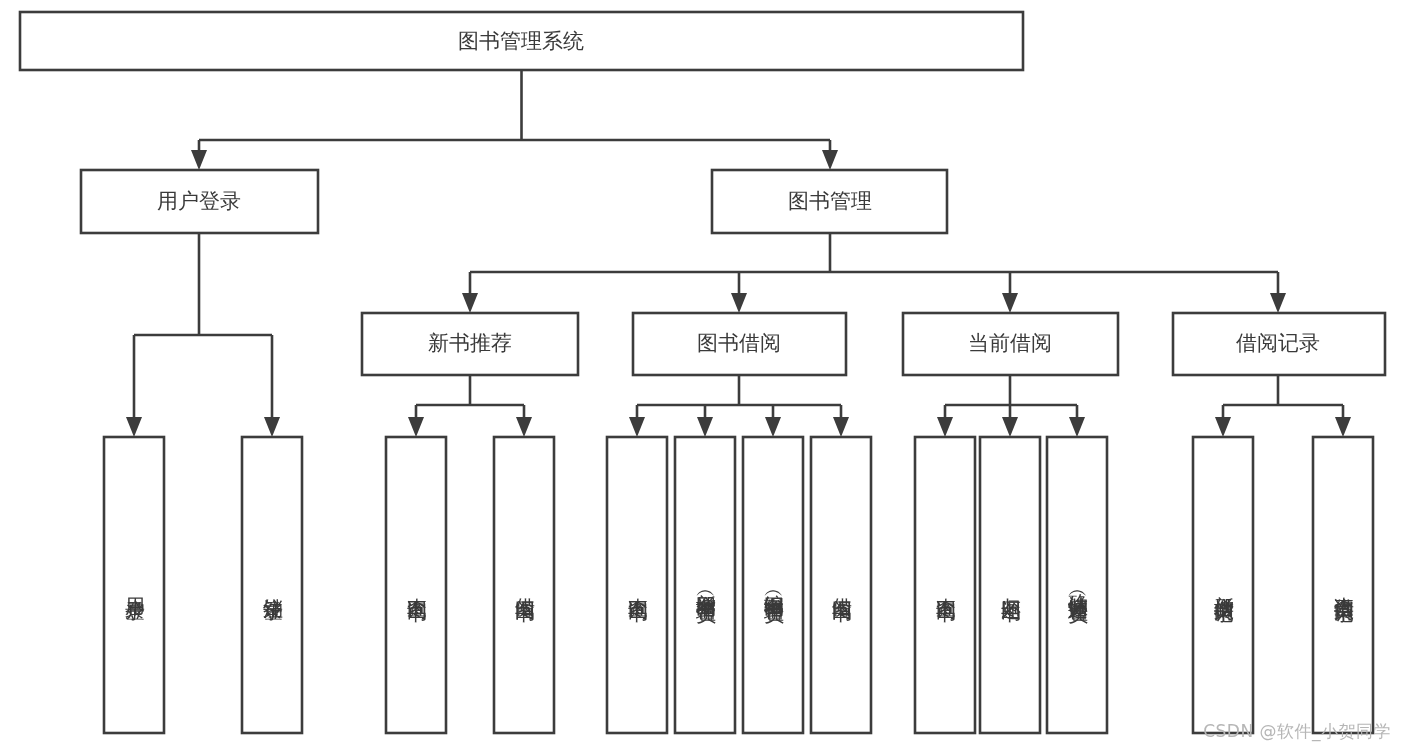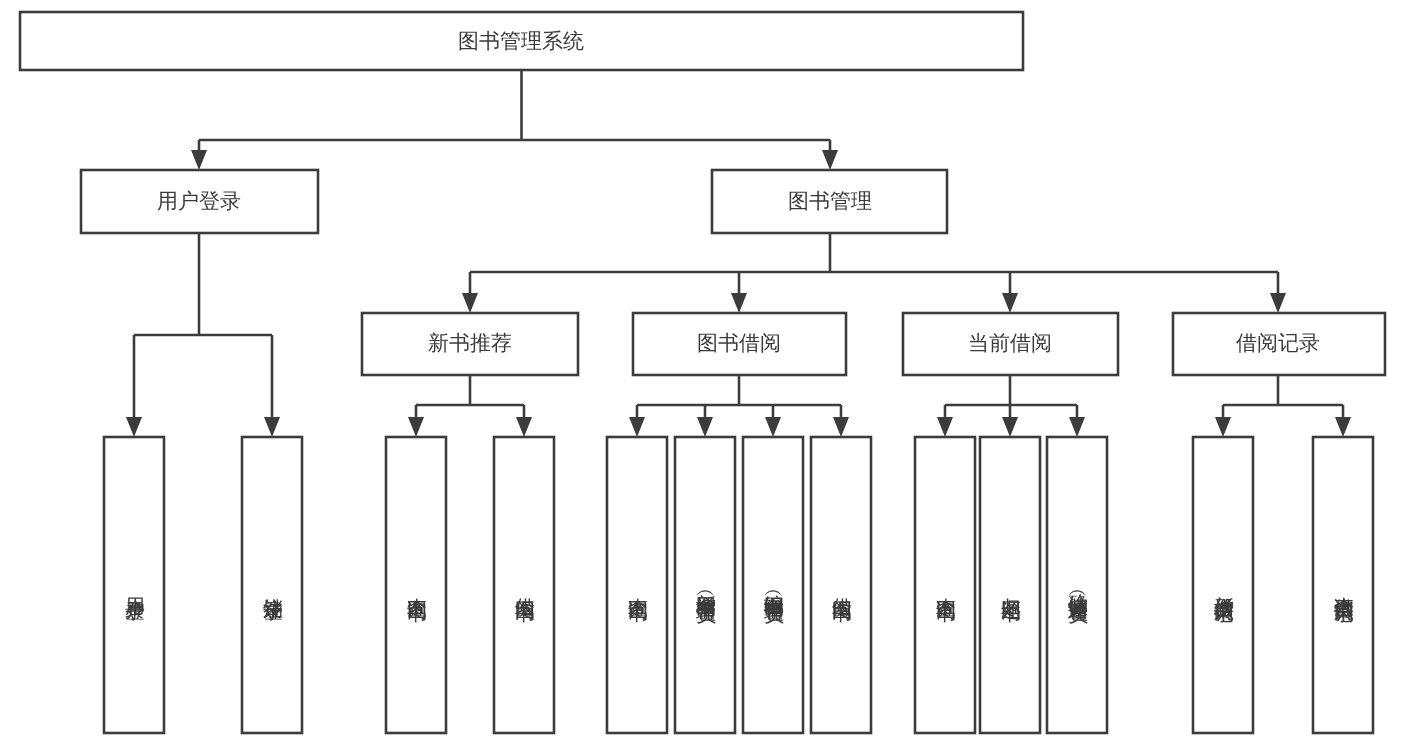--- a/index.html
+++ b/index.html
@@ -223,13 +223,14 @@
       <rect class="node-box" x="1193" y="437" width="60" height="296"></rect>
       <text class="node-label vertical-label" x="1223" y="585">新增借阅记录</text>
     </g>
     <g>
       <rect class="node-box" x="1313" y="437" width="60" height="296"></rect>
       <text class="node-label vertical-label" x="1343" y="585">查询借阅记录</text>
     </g>
 
   </svg>
 
+  <div class="watermark-text">CSDN @软件_小贺同学</div>
 </div>
 
 </body></html>

